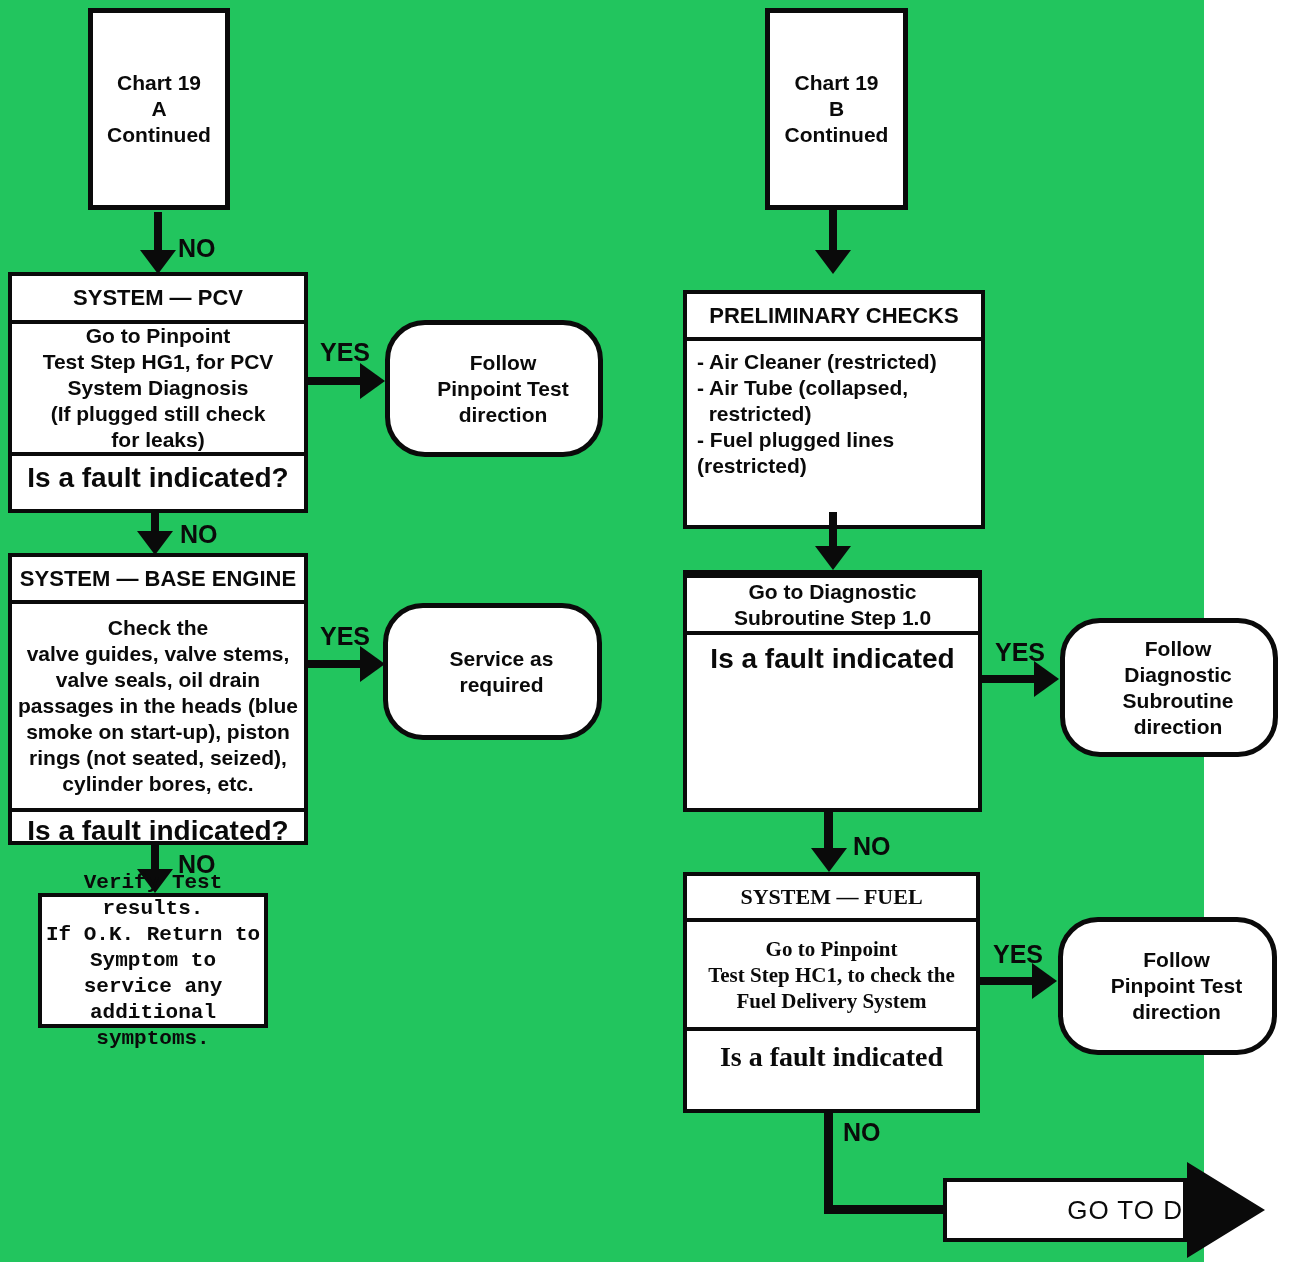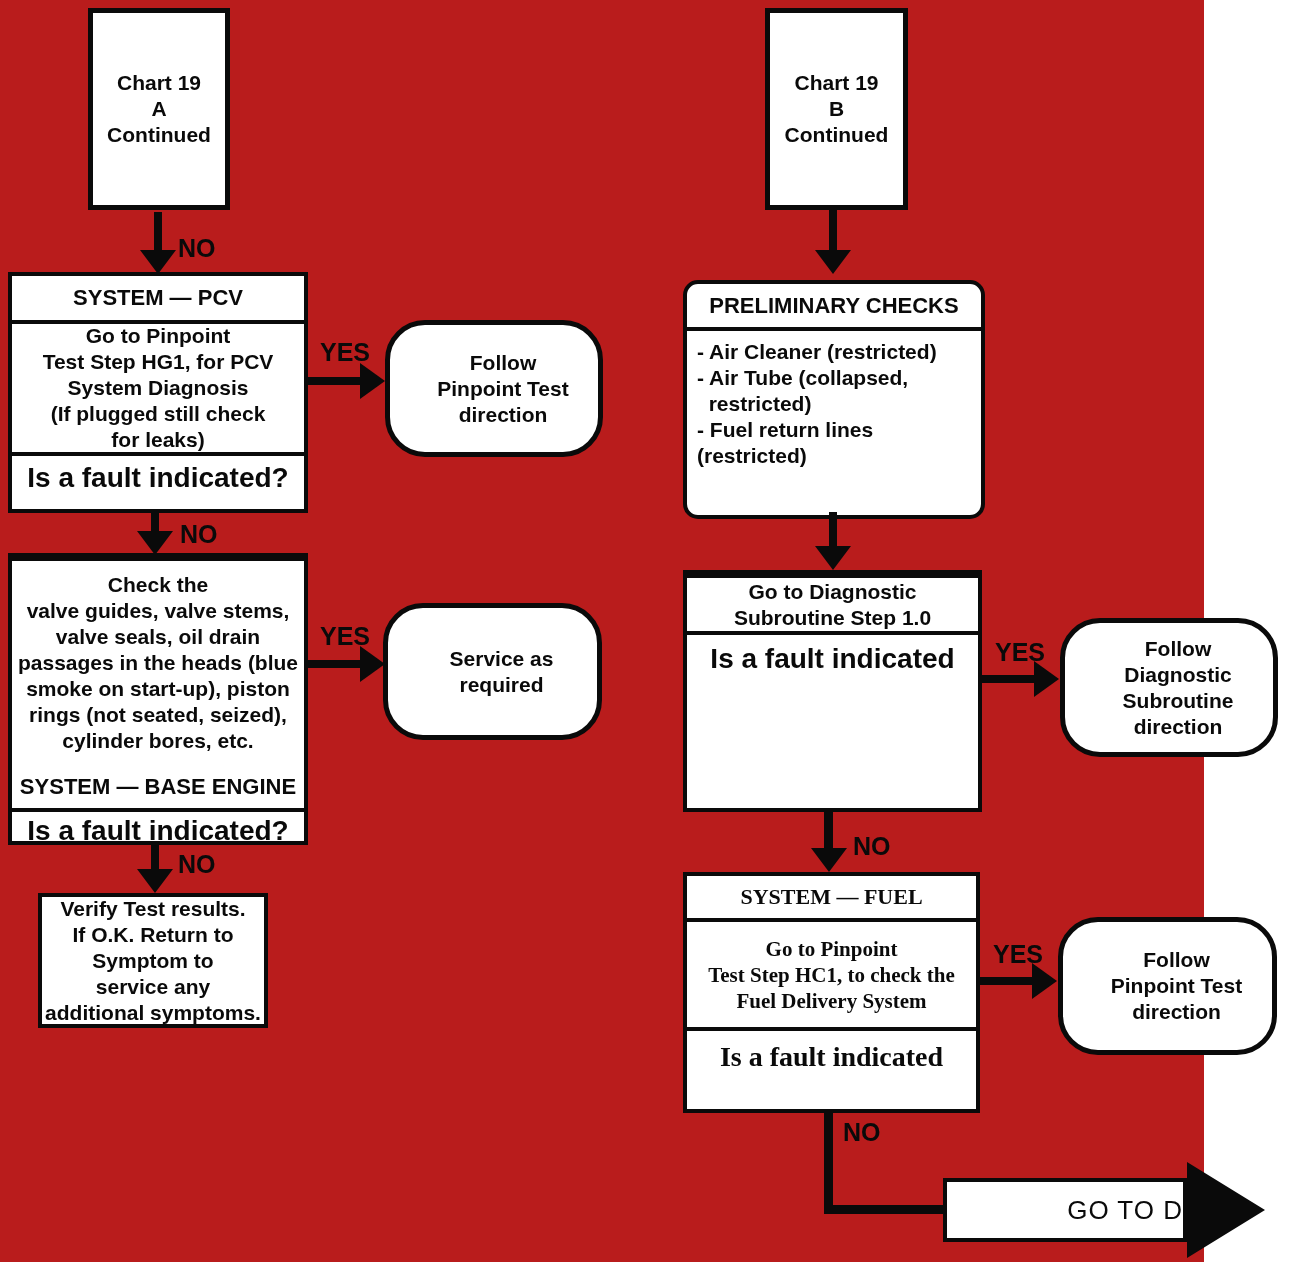--- a/index.html
+++ b/index.html
@@ -1,17 +1,17 @@
 <!DOCTYPE html>
 <html><head>
 <meta charset="utf-8">
 <style>
   html,body{margin:0;padding:0;background:#ffffff;}
   .canvas{
-    position:relative;width:1204px;height:1262px;background:#b91c1c;
+    position:relative;width:1204px;height:1262px;background:#22c55e;
     font-family:"Liberation Sans",sans-serif;color:#0a0a0a;font-weight:bold;
   }
   .box{position:absolute;border:4px solid #0a0a0a;background:#fff;box-sizing:border-box;}
   .start-box{border-width:5px;display:flex;align-items:center;justify-content:center;text-align:center;}
   .round{border-radius:40px;border-width:5px;display:flex;align-items:center;justify-content:center;text-align:center;padding-left:18px;}
   .sec{box-sizing:border-box;display:flex;align-items:center;justify-content:center;text-align:center;overflow:hidden;}
   .sec.sep{border-top:4px solid #0a0a0a;}
   .sec.topalign{align-items:flex-start;}
   .ml{white-space:pre-line;line-height:26px;font-size:21px;}
   .mlw{white-space:pre-wrap;line-height:26px;font-size:21px;text-align:left;}
@@ -57,67 +57,67 @@
     <div class="ml">Follow
 Pinpoint Test
 direction</div>
   </div>
 
   <div class="vstem" style="left:151px;top:513px;width:8px;height:22px;"></div>
   <div class="tri-down" style="left:137px;top:531px;"></div>
   <span class="label" style="left:180px;top:522px;">NO</span>
 
   <div class="box" style="left:8px;top:553px;width:300px;height:292px;">
+    <div class="sec hdr" style="height:43px;white-space:nowrap;">SYSTEM — BASE ENGINE</div>
     <div class="sec sep ml" style="height:208px;">Check the
 valve guides, valve stems,
 valve seals, oil drain
 passages in the heads (blue
 smoke on start-up), piston
 rings (not seated, seized),
 cylinder bores, etc.</div>
-    <div class="sec hdr" style="height:43px;white-space:nowrap;">SYSTEM — BASE ENGINE</div>
     <div class="sec sep topalign q" style="height:33px;padding-top:3px;">Is a fault indicated?</div>
   </div>
 
   <div class="hstem" style="left:306px;top:660px;width:54px;height:8px;"></div>
   <div class="tri-right" style="left:360px;top:646px;"></div>
   <span class="label" style="left:320px;top:624px;">YES</span>
 
   <div class="box round" style="left:383px;top:603px;width:219px;height:137px;">
     <div class="ml">Service as
 required</div>
   </div>
 
   <div class="vstem" style="left:151px;top:845px;width:8px;height:26px;"></div>
   <div class="tri-down" style="left:137px;top:869px;"></div>
   <span class="label" style="left:178px;top:852px;">NO</span>
 
-  <div class="box" style="left:38px;top:893px;width:230px;height:135px;display:flex;align-items:center;justify-content:center;text-align:center;">
+  <div class="box" style="left:38px;top:893px;width:230px;height:135px;display:flex;align-items:center;justify-content:center;text-align:center;font-family:Liberation Mono, monospace;">
     <div class="ml">Verify Test results.
 If O.K. Return to
 Symptom to
 service any
 additional symptoms.</div>
   </div>
 
   <div class="box start-box" style="left:765px;top:8px;width:143px;height:202px;">
     <div class="ml">Chart 19
 B
 Continued</div>
   </div>
 
   <div class="vstem" style="left:829px;top:210px;width:8px;height:42px;"></div>
   <div class="tri-down" style="left:815px;top:250px;"></div>
 
-  <div class="box" style="left:683px;top:280px;width:302px;height:239px;border-radius:15px;">
+  <div class="box" style="left:683px;top:290px;width:302px;height:239px;">
     <div class="sec hdr" style="height:43px;">PRELIMINARY CHECKS</div>
     <div class="sec sep topalign mlw" style="height:188px;padding:8px 6px 0 10px;justify-content:flex-start;">- Air Cleaner (restricted)
 - Air Tube (collapsed,
   restricted)
-- Fuel return lines (restricted)</div>
+- Fuel plugged lines (restricted)</div>
   </div>
 
   <div class="vstem" style="left:829px;top:512px;width:8px;height:38px;"></div>
   <div class="tri-down" style="left:815px;top:546px;"></div>
 
   <div class="box" style="left:683px;top:570px;width:299px;height:242px;">
     <div class="sec sep ml" style="height:57px;">Go to Diagnostic
 Subroutine Step 1.0</div>
     <div class="sec sep topalign q" style="height:106px;padding-top:8px;">Is a fault indicated</div>
   </div>

